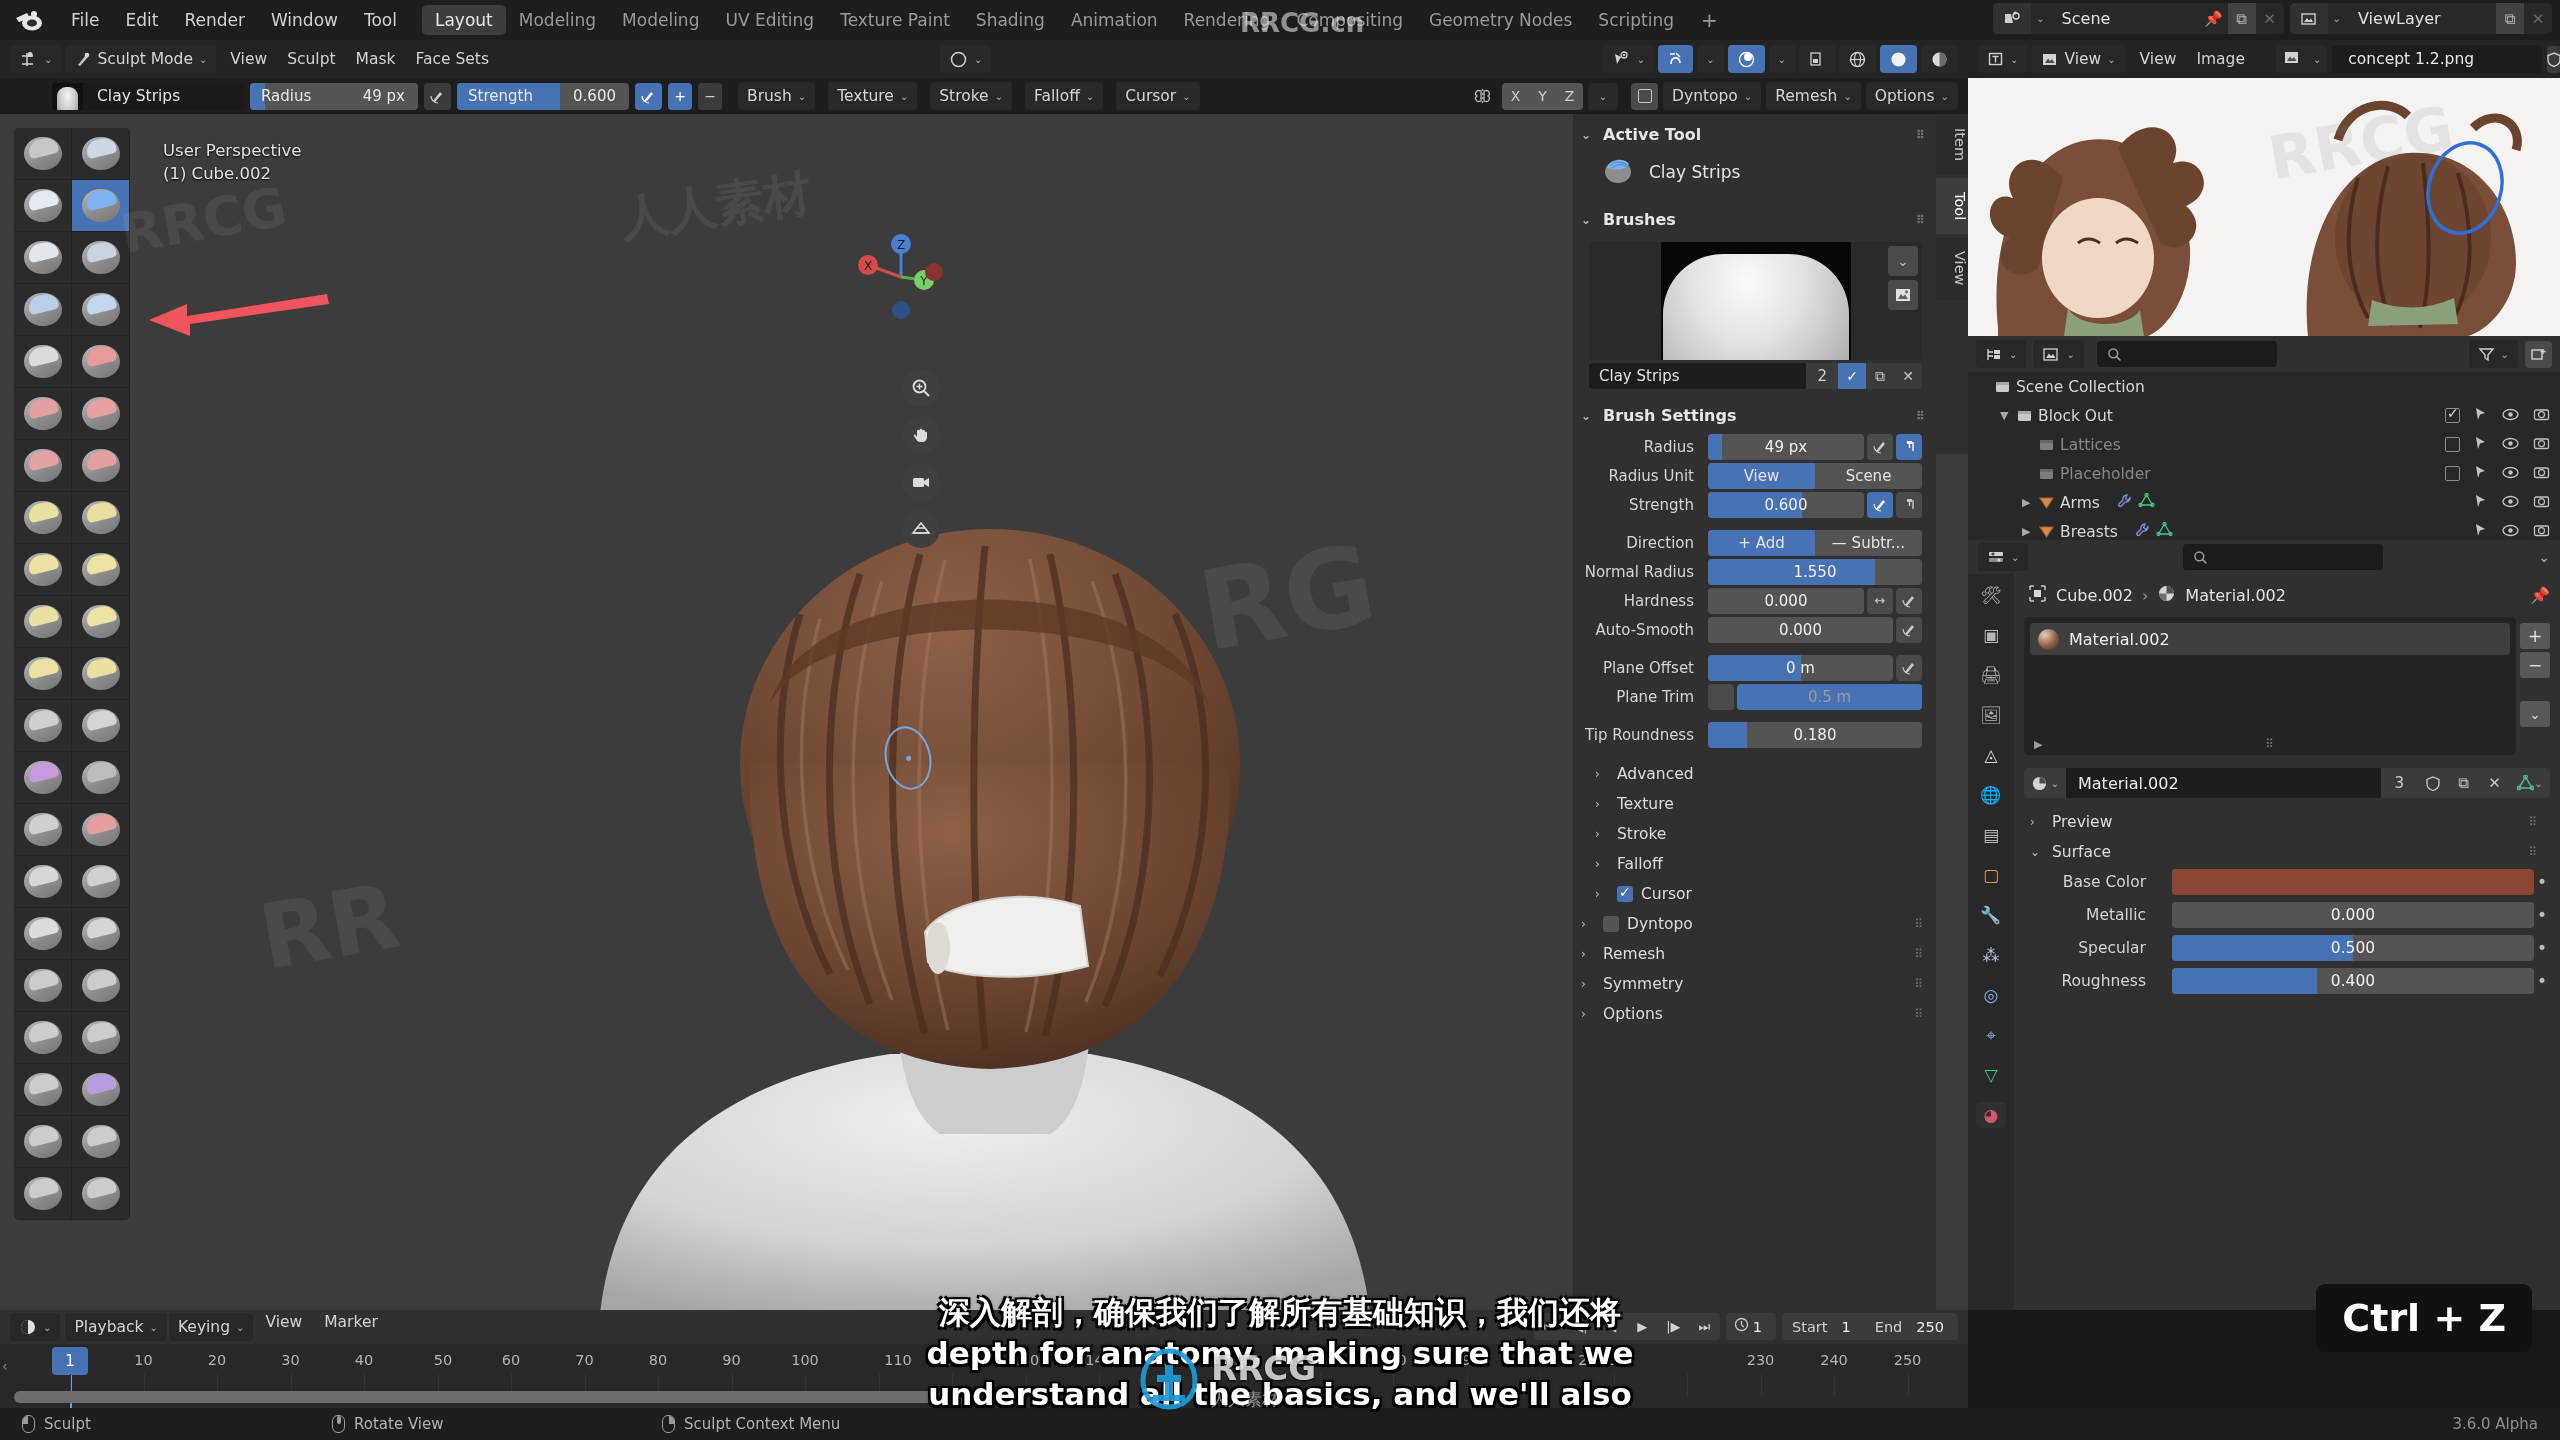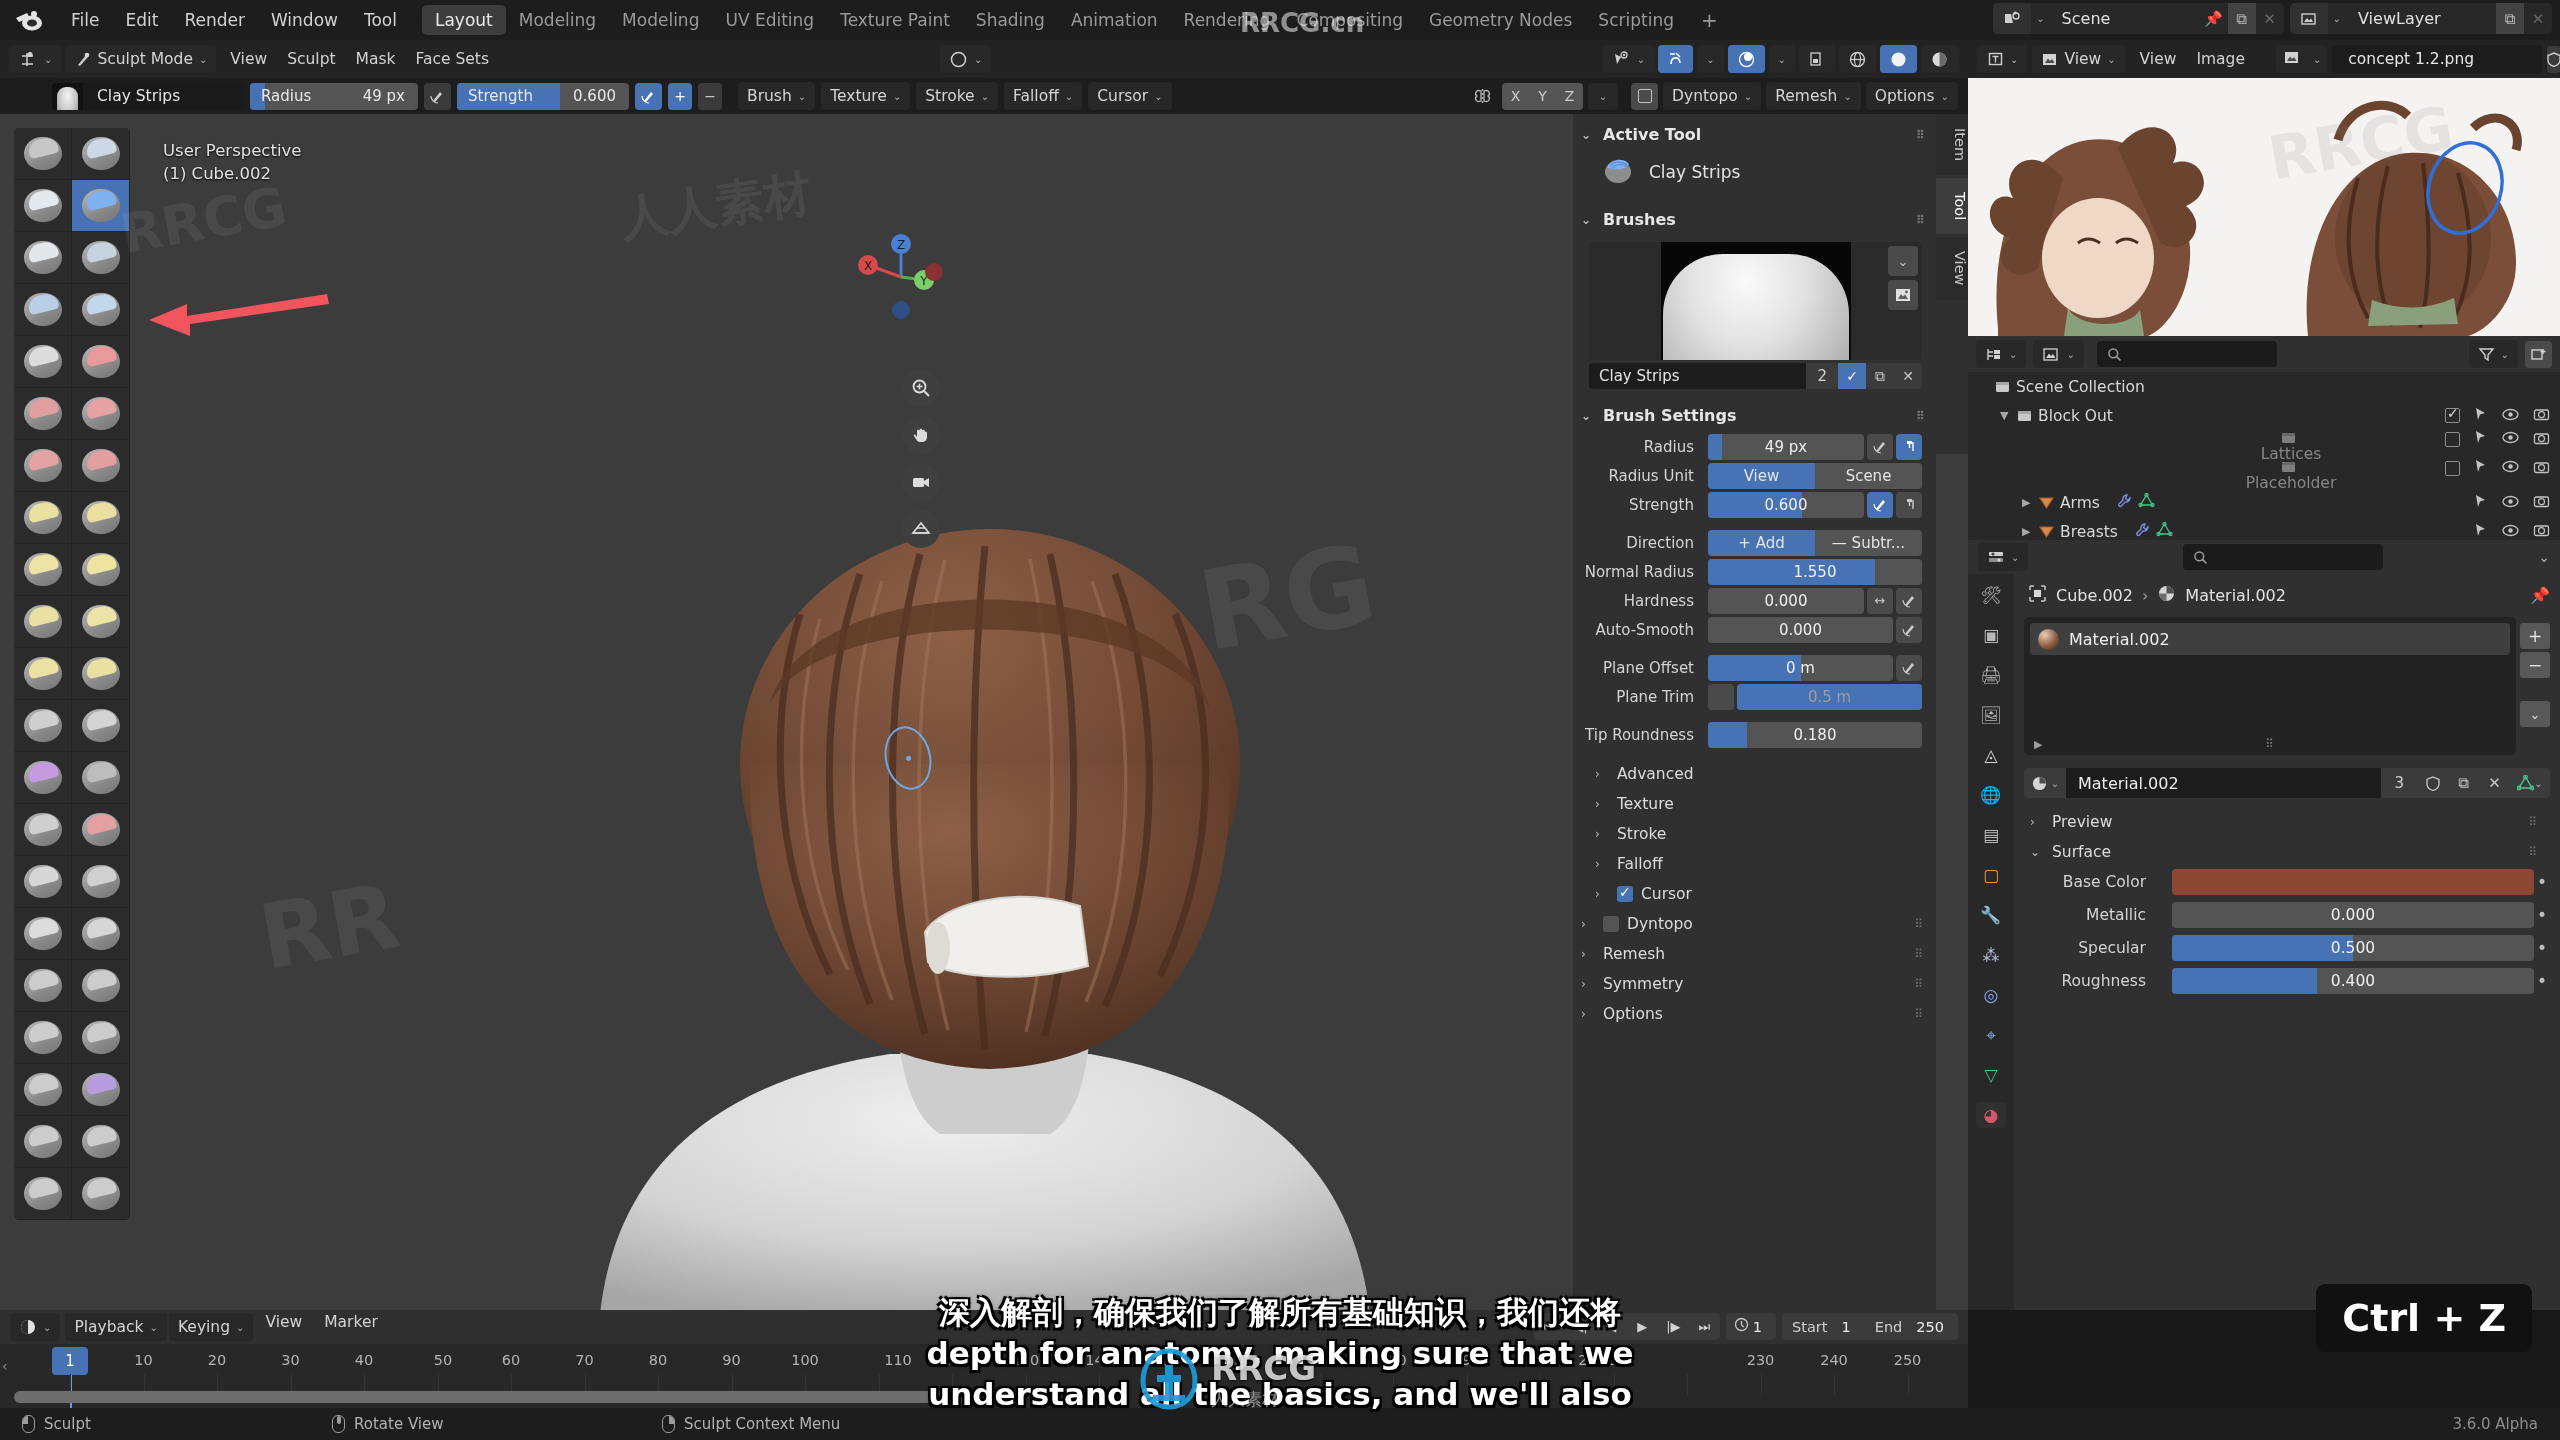--- a/index.html
+++ b/index.html
@@ -167,21 +167,21 @@
   .cbx { width:16px; height:16px; border-radius:3px; background:#545454; display:inline-block; }
   .cbx.on { background:#4772b3; position:relative; }
   .cbx.on::after{ content:'✓'; position:absolute; left:2px; top:-2px; color:#fff; font-size:14px; }
 
   
   .outliner { position:absolute; left:1968px; top:78px; width:592px; height:462px; background:#282828; }
   .ol-head { display:flex; align-items:center; gap:7px; height:36px; padding:0 8px; background:#303030; }
   .searchbox { flex:1; height:26px; background:#1b1b1b; border-radius:4px; margin:0 6px; display:flex; align-items:center; padding-left:10px; color:#7b7b7b; font-size:14px; max-width:180px; }
   .ol-row { display:flex; align-items:center; height:29px; padding-left:10px; font-size:15.5px; color:#d8d8d8; position:relative; }
   .ol-row.sel { background:#28456e; }
-  .ol-row.dim { color:#878787;flex-direction:column; }
+  .ol-row.dim { color:#878787; }
   .ol-ctrls { position:absolute; right:10px; display:flex; align-items:center; gap:14px; }
   .ol-ctrls span { color:#c2c2c2; font-size:14px; }
   .ckbox { width:15px; height:15px; border:1.5px solid #8d8d8d; border-radius:2px; display:inline-block; position:relative; }
   .ckbox.on::after { content:'✓'; position:absolute; left:1px; top:-4px; color:#ddd; font-size:14px; }
 
   
   .props { position:absolute; left:1968px; top:540px; width:592px; height:770px; background:#303030; }
   .props-head { display:flex; align-items:center; height:34px; background:#303030; padding:0 10px; gap:8px; }
   .props-tabs { position:absolute; left:0; top:34px; width:46px; bottom:0; background:#282828; display:flex; flex-direction:column; align-items:center; padding-top:8px; gap:14px; }
   .ptab { width:30px; height:26px; display:flex; align-items:center; justify-content:center; font-size:17px; color:#b7b7b7; border-radius:4px; }
@@ -423,21 +423,21 @@
       <span class="val">0.600</span>
     </div>
     <div class="iconbtn blue">
       <svg width="15" height="15" viewBox="0 0 15 15">
           <path d="M3 12 L10 3 L12 5 L5 13 Z" fill="#fff"></path>
           <path d="M1 7 A7 7 0 0 0 8 14" stroke="#fff" stroke-width="1.2" fill="none"></path>
         </svg>
     </div>
     <div class="iconbtn blue" style="width:24px">+</div>
     <div class="iconbtn" style="width:24px">−</div>
-    <div id="th-menus" style="display:flex;gap:6px;margin-left:10px">
+    <div id="th-menus" style="display:flex;gap:13px;margin-left:10px">
         <div class="hbtn">
           <span>Brush</span>
           <span class="caret">⌄</span>
         </div>
         <div class="hbtn">
           <span>Texture</span>
           <span class="caret">⌄</span>
         </div>
         <div class="hbtn">
           <span>Stroke</span>

